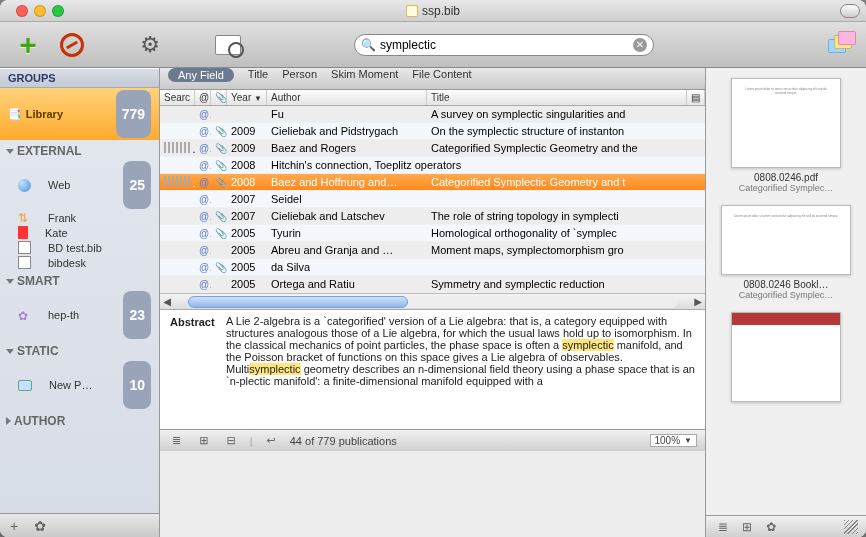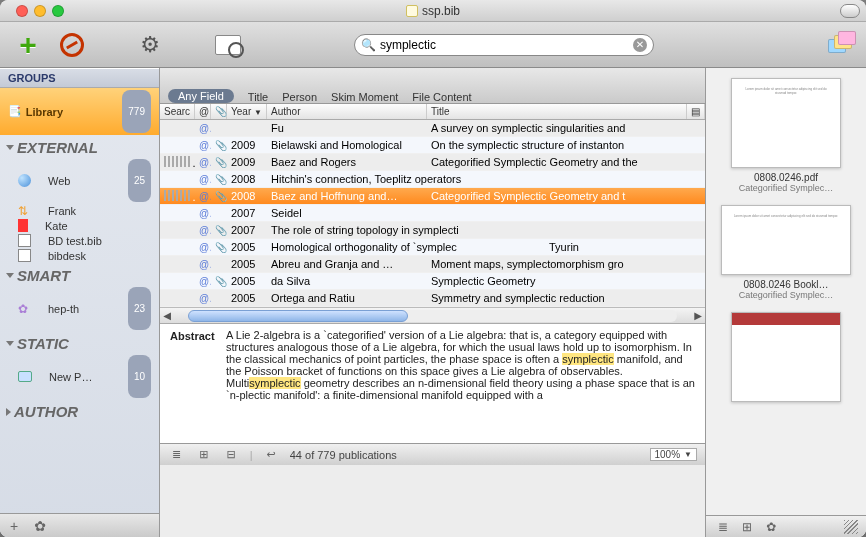--- a/index.html
+++ b/index.html
@@ -28,37 +28,37 @@
   .stack-icon{width:28px;height:28px;margin-left:auto;position:relative;}
   .stack-icon span{position:absolute;width:18px;height:14px;border-radius:2px;border:1px solid rgba(0,0,0,0.2);}
   .si1{background:#9fd8ff;left:0;top:8px;} .si2{background:#ffe48a;left:6px;top:4px;} .si3{background:#ffb6e0;left:10px;top:0;}
 
   .body { flex:1; display:flex; min-height:0; }
 
   
   .sidebar { width:160px; background:linear-gradient(#e4e8ef,#d6dce6); border-right:1px solid #999; display:flex; flex-direction:column; font-size:11px;}
   .sb-header{ background:linear-gradient(#d8dde6,#c4cad6); padding:3px 8px; font-weight:bold; color:#2b3a6b; font-size:11px; border-top:1px solid #fff; border-bottom:1px solid #aaa;}
   .sb-sel{ background:linear-gradient(#ffd27a,#ffab2e); color:#5a3800; display:flex; align-items:center; padding:2px 8px; gap:4px; font-weight:bold;}
-  .sb-groupname{ color:#666; font-size:15px; font-weight:bold; padding:4px 6px 2px; display:flex; align-items:center; gap:3px;font-style:italic;}
+  .sb-groupname{ color:#666; font-size:12px; font-weight:bold; padding:4px 6px 2px; display:flex; align-items:center; gap:3px;}
   .tri{width:0;height:0;border-left:4px solid transparent;border-right:4px solid transparent;border-top:5px solid #777;}
   .tri-right{width:0;height:0;border-top:4px solid transparent;border-bottom:4px solid transparent;border-left:5px solid #777;}
   .sb-item{ display:flex; align-items:center; padding:1px 8px 1px 18px; gap:17px; color:#333;}
-  .badge{ background:#9aa4b8;color:#fff;font-size:10px;padding:16px 6px;border-radius:8px;margin-left:auto;font-weight:normal;}
+  .badge{ background:#9aa4b8;color:#fff;font-size:14px;padding:16px 6px;border-radius:8px;margin-left:auto;font-weight:bold;}
   .sicon-small{width:13px;height:13px;}
   .globe{border-radius:50%;background:radial-gradient(circle at 30% 30%,#bfe3ff,#4a90d9);}
   .arrows{color:#f0a030;font-size:12px;}
   .bookmark{background:#f33;width:10px;height:13px;}
   .doc{background:#fff;border:1px solid #888;}
   .folder{background:#c8e0ff;border:1px solid #5a8;border-radius:2px;width:14px;height:11px;}
   .gearS{color:#aa7fd6;font-size:12px;}
   .sb-footer{margin-top:auto;height:24px;border-top:1px solid #999;background:linear-gradient(#e8e8e8,#cacaca);display:flex;align-items:center;padding:0 6px;gap:8px;color:#555;font-size:14px;}
 
   
   .main { flex:1; display:flex; flex-direction:column; min-width:0; border-right:1px solid #999;}
-  .scopebar { height:36px; background:linear-gradient(#e8e8e8,#cacaca); border-bottom:1px solid #999; display:flex; align-items:flex-end; padding:0 8px; gap:14px; font-size:11px; color:#333;}
+  .scopebar { height:22px; background:linear-gradient(#e8e8e8,#cacaca); border-bottom:1px solid #999; display:flex; align-items:flex-start; padding:0 8px; gap:14px; font-size:11px; color:#333;}
   .scope-active{ background:#6b7a90; color:#fff; padding:1px 10px; border-radius:10px;}
   .table { flex:0 0 auto; }
   .thead { display:flex; background:linear-gradient(#fdfdfd,#e4e4e4); border-bottom:1px solid #aaa; font-size:10px; color:#333;align-items:flex-end;}
   .th { padding:2px 4px; border-right:1px solid #ccc; }
   .th-search{width:35px;} .th-a{width:16px;} .th-p{width:16px;} .th-year{width:40px;} .th-author{width:160px;} .th-title{flex:1;} .th-last{width:18px;}
   .tbody{ font-size:11px; max-height:250px; overflow:hidden;}
   .tr{ display:flex; height:17px; align-items:center; border-bottom:1px solid #f0f0f0;}
   .tr:nth-child(even){background:#f4f7fc;}
   .tr.sel{ background:linear-gradient(#ffa94d,#ff8a1f); color:#fff;}
   .td{ padding:0 4px; overflow:hidden; white-space:nowrap; text-overflow:ellipsis;}
@@ -225,21 +225,21 @@
               <div class="td td-p"></div>
               <div class="td td-year"></div>
               <div class="td td-author">Fu</div>
               <div class="td td-title">A survey on symplectic singularities and</div>
             </div>
             <div class="tr">
               <div class="td td-search"></div>
               <div class="td td-a">@</div>
               <div class="td td-p">📎</div>
               <div class="td td-year">2009</div>
-              <div class="td td-author">Bielawski and Homological</div>
+              <div class="td td-author">Cieliebak and Pidstrygach</div>
               <div class="td td-title">On the symplectic structure of instanton</div>
             </div>
             <div class="tr">
               <div class="td td-search"><span class="bars"></span></div>
               <div class="td td-a">@</div>
               <div class="td td-p">📎</div>
               <div class="td td-year">2009</div>
               <div class="td td-author">Baez and Rogers</div>
               <div class="td td-title">Categorified Symplectic Geometry and the</div>
             </div>
@@ -263,45 +263,45 @@
               <div class="td td-a">@</div>
               <div class="td td-p"></div>
               <div class="td td-year">2007</div>
               <div class="td td-author">Seidel</div>
             </div>
             <div class="tr">
               <div class="td td-search"></div>
               <div class="td td-a">@</div>
               <div class="td td-p">📎</div>
               <div class="td td-year">2007</div>
+              <div class="td td-author">Cieliebak and Latschev</div>
               <div class="td td-title">The role of string topology in symplecti</div>
             </div>
             <div class="tr">
               <div class="td td-search"></div>
               <div class="td td-a">@</div>
               <div class="td td-p">📎</div>
               <div class="td td-year">2005</div>
+              <div class="td td-author">Tyurin</div>
               <div class="td td-title">Homological orthogonality of `symplec</div>
-              <div class="td td-author">Tyurin</div>
             </div>
             <div class="tr">
               <div class="td td-search"></div>
               <div class="td td-a">@</div>
               <div class="td td-p"></div>
               <div class="td td-year">2005</div>
               <div class="td td-author">Abreu and Granja and …</div>
               <div class="td td-title">Moment maps, symplectomorphism gro</div>
             </div>
             <div class="tr">
               <div class="td td-search"></div>
               <div class="td td-a">@</div>
               <div class="td td-p">📎</div>
               <div class="td td-year">2005</div>
               <div class="td td-author">da Silva</div>
-              <div class="td td-title">Symplectic Geometry</div>
             </div>
             <div class="tr">
               <div class="td td-search"></div>
               <div class="td td-a">@</div>
               <div class="td td-p"></div>
               <div class="td td-year">2005</div>
               <div class="td td-author">Ortega and Ratiu</div>
               <div class="td td-title">Symmetry and symplectic reduction</div>
             </div>
           </div>

